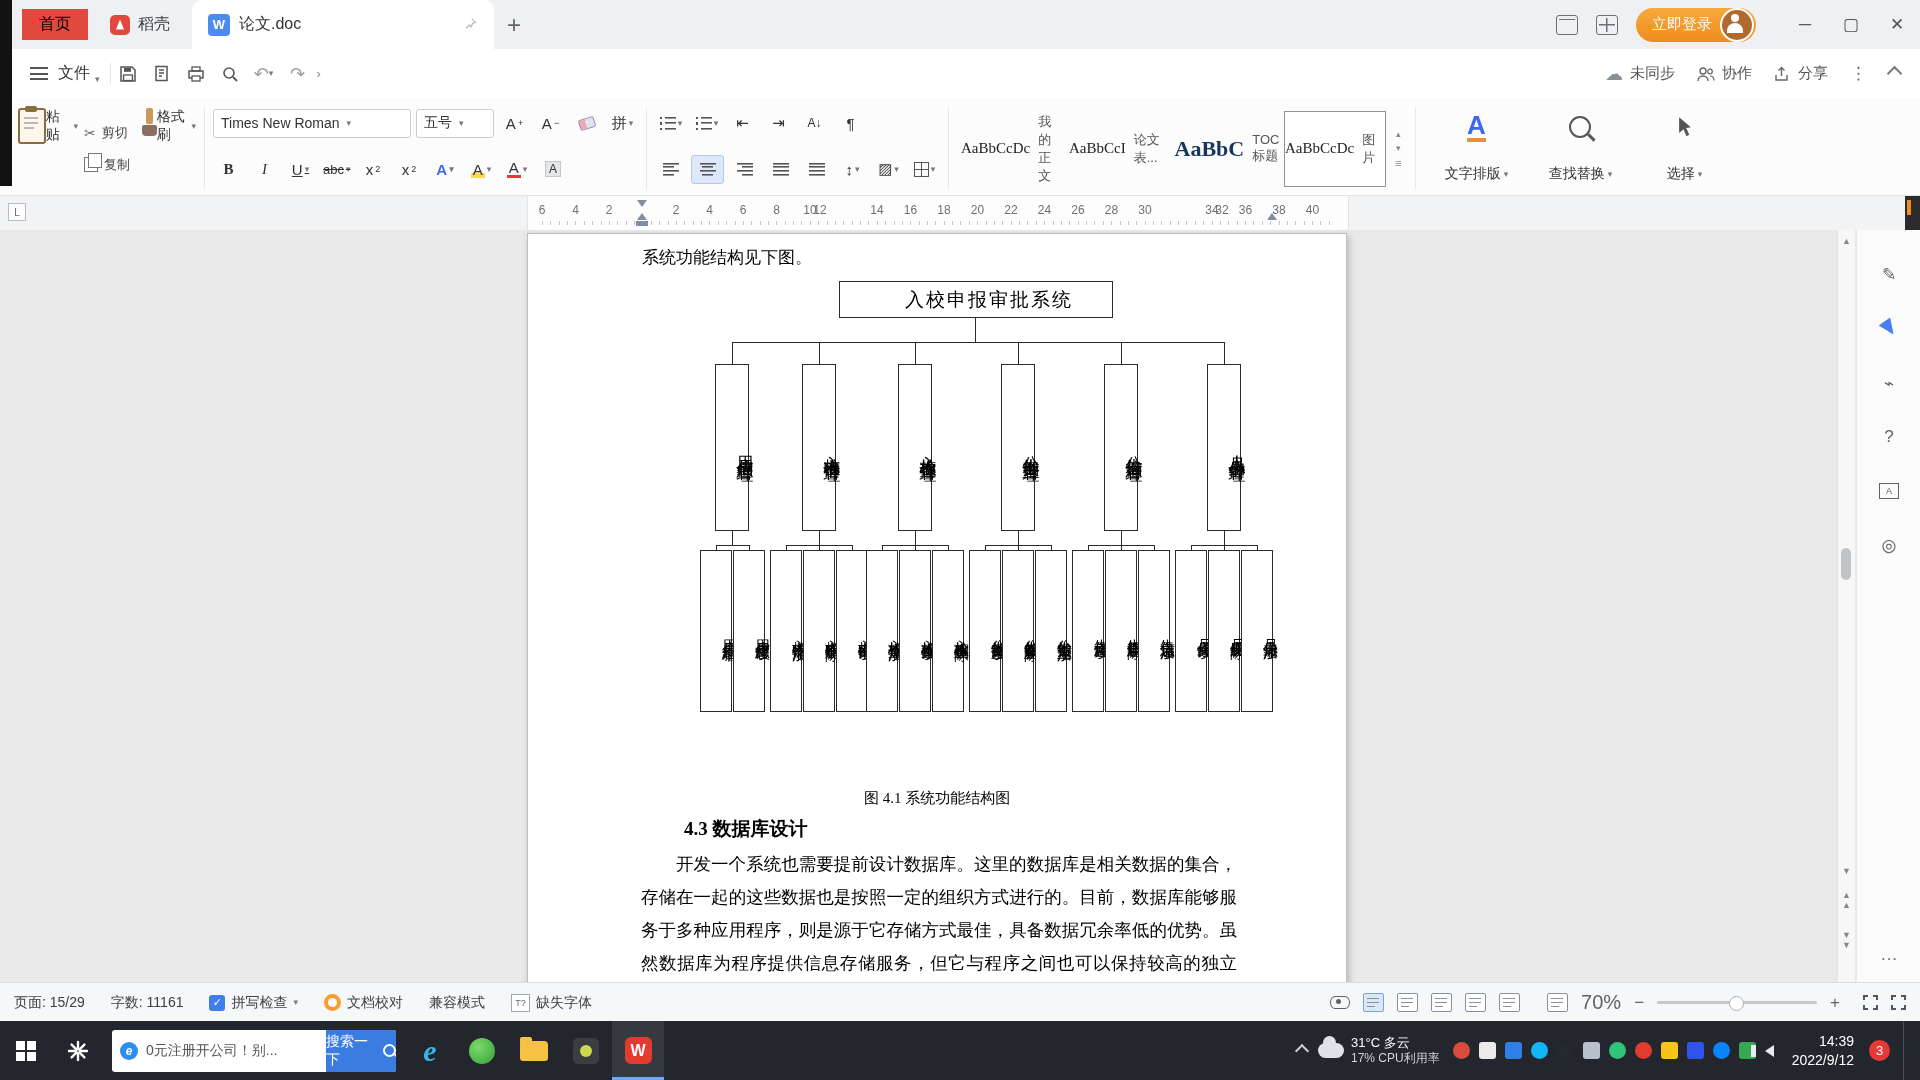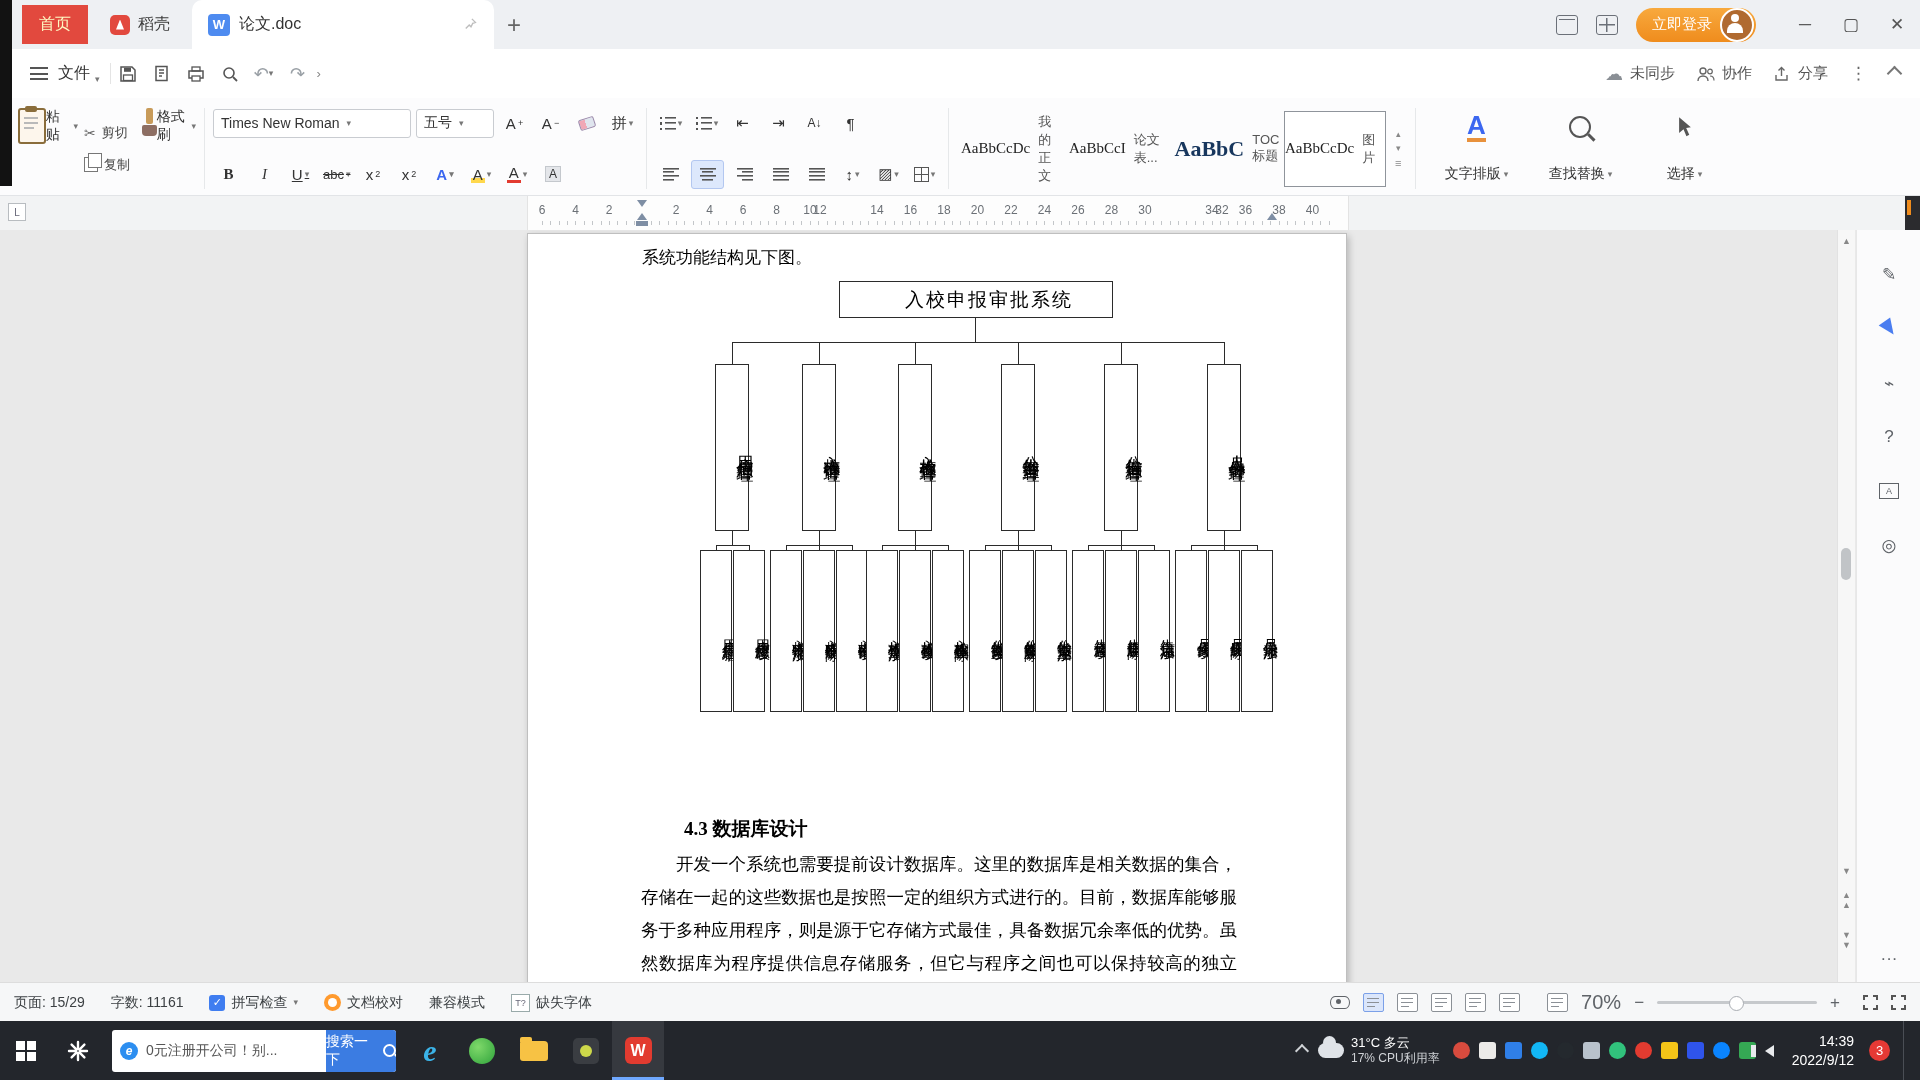--- a/index.html
+++ b/index.html
@@ -3,21 +3,21 @@
 <meta charset="utf-8">
 <style>
   html,body{margin:0;padding:0;width:1920px;height:1080px;overflow:hidden;}
   #app{position:relative;width:1920px;height:1080px;background:#e9e9e9;
        font-family:"Liberation Sans",sans-serif;color:#333;font-size:14px;}
   .caret{font-size:9px;color:#777;line-height:1;}
   
   #titlebar{position:absolute;left:0;top:0;width:1920px;height:49px;background:#eef0f3;
             display:flex;align-items:center;}
   #edge-left{position:absolute;left:0;top:0;width:12px;height:186px;background:#121212;z-index:60;}
-  .home-btn{margin-left:22px;width:66px;height:39px;background:#e2493e;color:#fef9c3;
+  .home-btn{margin-left:22px;width:66px;height:31px;background:#e2493e;color:#000000;
             display:flex;align-items:center;justify-content:center;font-size:16px;}
   .docer-tab{height:49px;display:flex;align-items:center;gap:8px;padding:0 22px;font-size:16px;color:#3a3a3a;}
   .docer-ic{width:20px;height:20px;border-radius:5px;background:#e2493e;position:relative;}
   .docer-ic::after{content:"";position:absolute;left:6px;top:5px;width:8px;height:10px;background:#fff;
                    clip-path:polygon(0 100%,50% 0,100% 100%);}
   .doc-tab{height:49px;background:#fff;border-radius:10px 10px 0 0;display:flex;align-items:center;
            gap:9px;padding:0 16px;min-width:270px;font-size:16px;color:#333;}
   .wps-ic{width:22px;height:22px;border-radius:4px;background:#4e8bf0;color:#fff;font-weight:bold;
           font-size:13px;display:flex;align-items:center;justify-content:center;}
   .pin{margin-left:auto;width:14px;height:14px;opacity:.55;}
@@ -74,21 +74,21 @@
   .ic-copy::before{content:"";position:absolute;left:3px;top:-5px;width:12px;height:13px;border:1.5px solid #777;background:#fff;}
   .icon-clipboard{width:26px;height:32px;border:2px solid #8a6d3b;border-radius:3px;background:#fdf6ec;position:relative;}
   .icon-clipboard::before{content:"";position:absolute;left:5px;top:-4px;width:12px;height:6px;background:#8a6d3b;border-radius:2px;}
   .icon-clipboard::after{content:"";position:absolute;left:4px;top:7px;width:14px;height:14px;
      background:linear-gradient(#b9b9b9 0 0) 0 0/14px 2px,linear-gradient(#b9b9b9 0 0) 0 5px/14px 2px,
                 linear-gradient(#b9b9b9 0 0) 0 10px/10px 2px;background-repeat:no-repeat;}
   .icon-brush{width:26px;height:30px;position:relative;}
   .icon-brush::before{content:"";position:absolute;left:10px;top:0;width:7px;height:16px;background:#c89b5a;border-radius:2px;}
   .icon-brush::after{content:"";position:absolute;left:6px;top:17px;width:15px;height:11px;background:#8d6e63;border-radius:2px 2px 4px 4px;}
   .rrow{display:flex;align-items:center;gap:5px;height:38px;}
-  .fcol{display:flex;flex-direction:column;justify-content:space-between;gap:8px;}
+  .fcol{display:flex;flex-direction:column;justify-content:flex-start;gap:8px;}
   .combo{height:27px;border:1px solid #c9ccd1;border-radius:3px;background:#fff;padding:0 7px;
          font-size:14px;display:flex;align-items:center;gap:7px;color:#333;white-space:nowrap;overflow:hidden;}
   .combo.fontname{width:182px;}
   .combo.fontname span:first-child{overflow:hidden;text-overflow:ellipsis;white-space:nowrap;}
   .combo.fontsize{width:62px;}
   .tbtn{min-width:27px;height:27px;border-radius:3px;display:flex;align-items:center;justify-content:center;
         font-size:15px;color:#333;gap:2px;padding:0 2px;}
   .tbtn.sel{background:#dde8fc;border:1px solid #b3c7f0;}
   .glB{font-family:"Liberation Serif",serif;font-weight:bold;}
   .glI{font-family:"Liberation Serif",serif;font-style:italic;}
@@ -653,20 +653,21 @@
           </div>
           <div class="dline" style="left: 696px; top: 311px; width: 1px; height: 5px;"></div>
           <div class="dbox leaf" style="left: 680px; top: 316px; width: 32px; height: 162px;">
             <span class="vtext">员身份删除</span>
           </div>
           <div class="dline" style="left: 729px; top: 311px; width: 1px; height: 5px;"></div>
           <div class="dbox leaf" style="left: 713px; top: 316px; width: 32px; height: 162px;">
             <span class="vtext">员身份添加</span>
           </div>
         </div>
+      <div id="figcaption" class="doc-serif">图 4.1  系统功能结构图</div>
       <div id="heading" class="doc-serif">4.3  数据库设计</div>
       <div id="bodytext" class="doc-serif">开发一个系统也需要提前设计数据库。这里的数据库是相关数据的集合，存储在一起的这些数据也是按照一定的组织方式进行的。目前，数据库能够服务于多种应用程序，则是源于它存储方式最佳，具备数据冗余率低的优势。虽然数据库为程序提供信息存储服务，但它与程序之间也可以保持较高的独立性。总而言</div>
     </div>
 
     <div id="vscroll">
       <div class="sc-ar" style="top:6px;">▲</div>
       <div class="sc-thumb"></div>
       <div class="sc-ar" style="top:636px;">▼</div>
       <div class="sc-ar" style="top:660px;">▲<br>▲</div>
       <div class="sc-ar" style="top:700px;">▼<br>▼</div>

